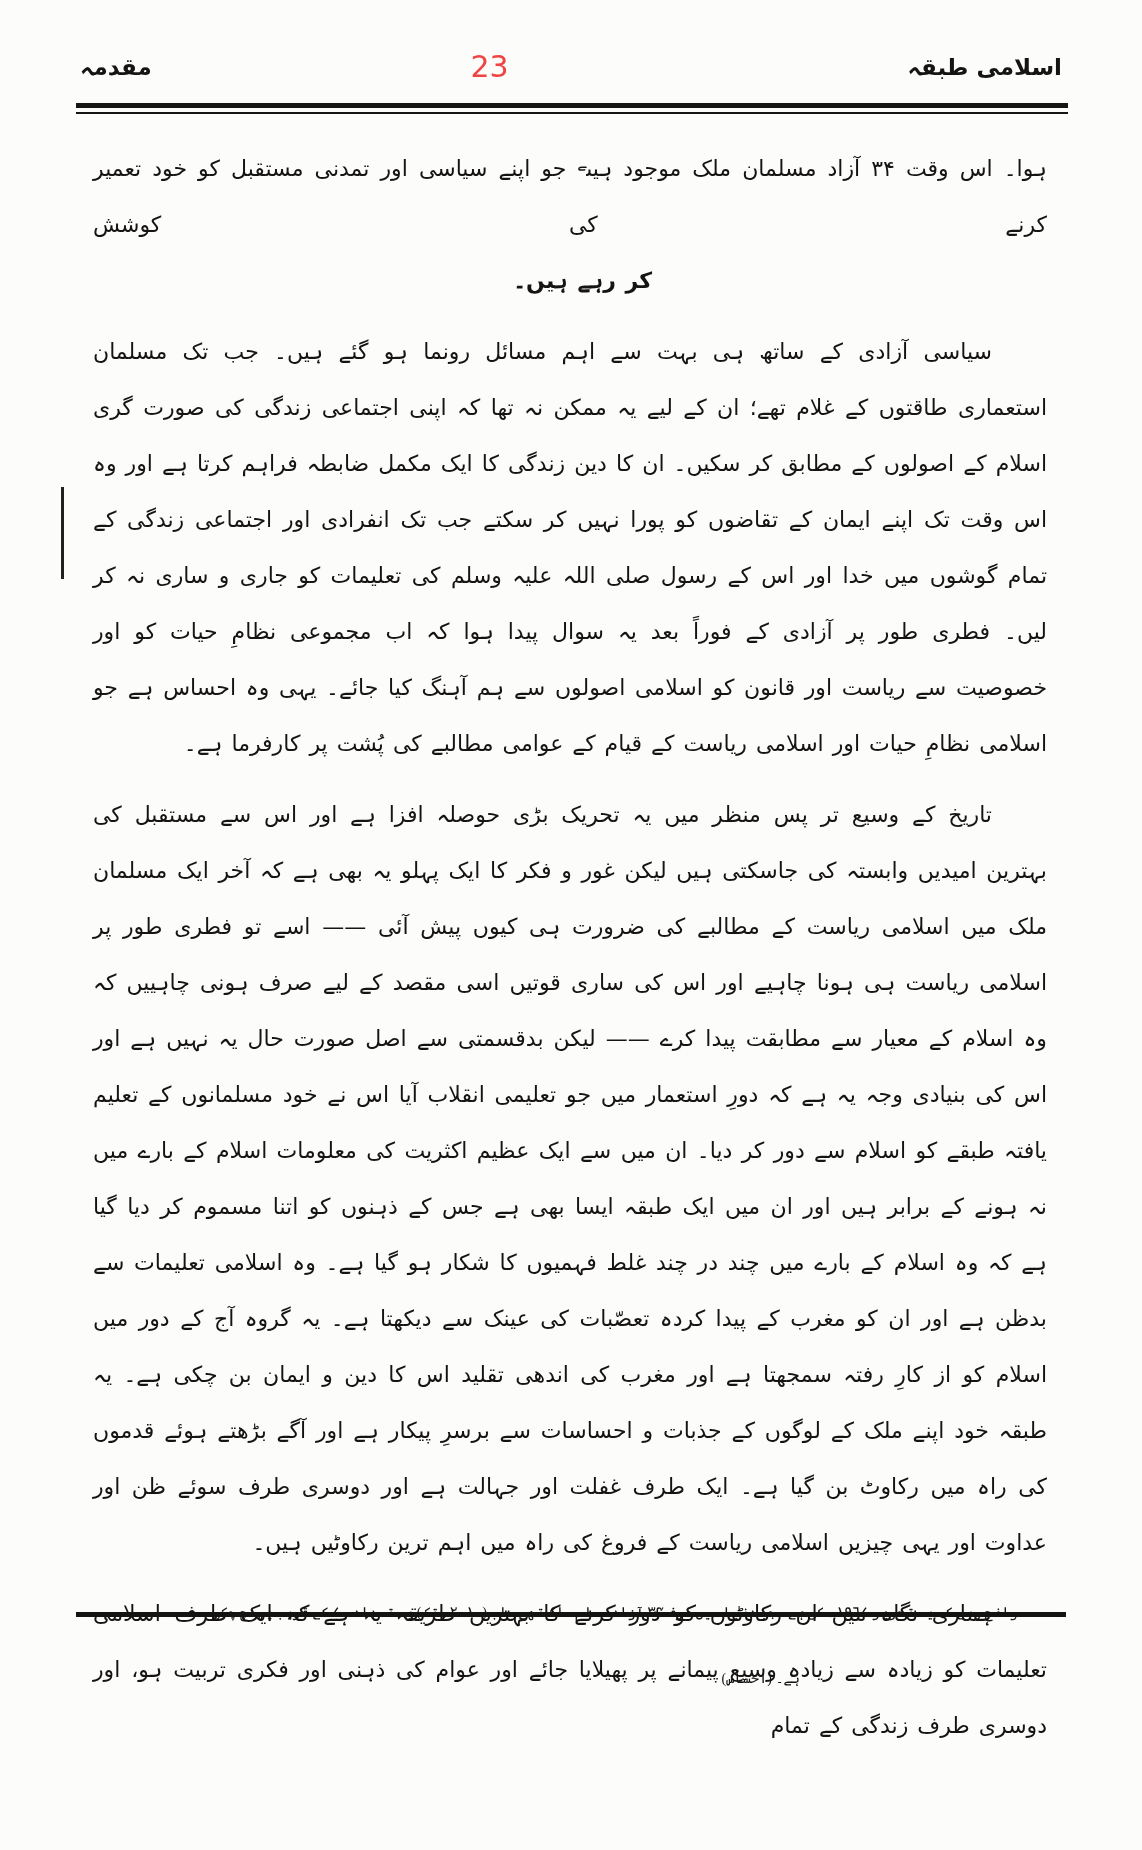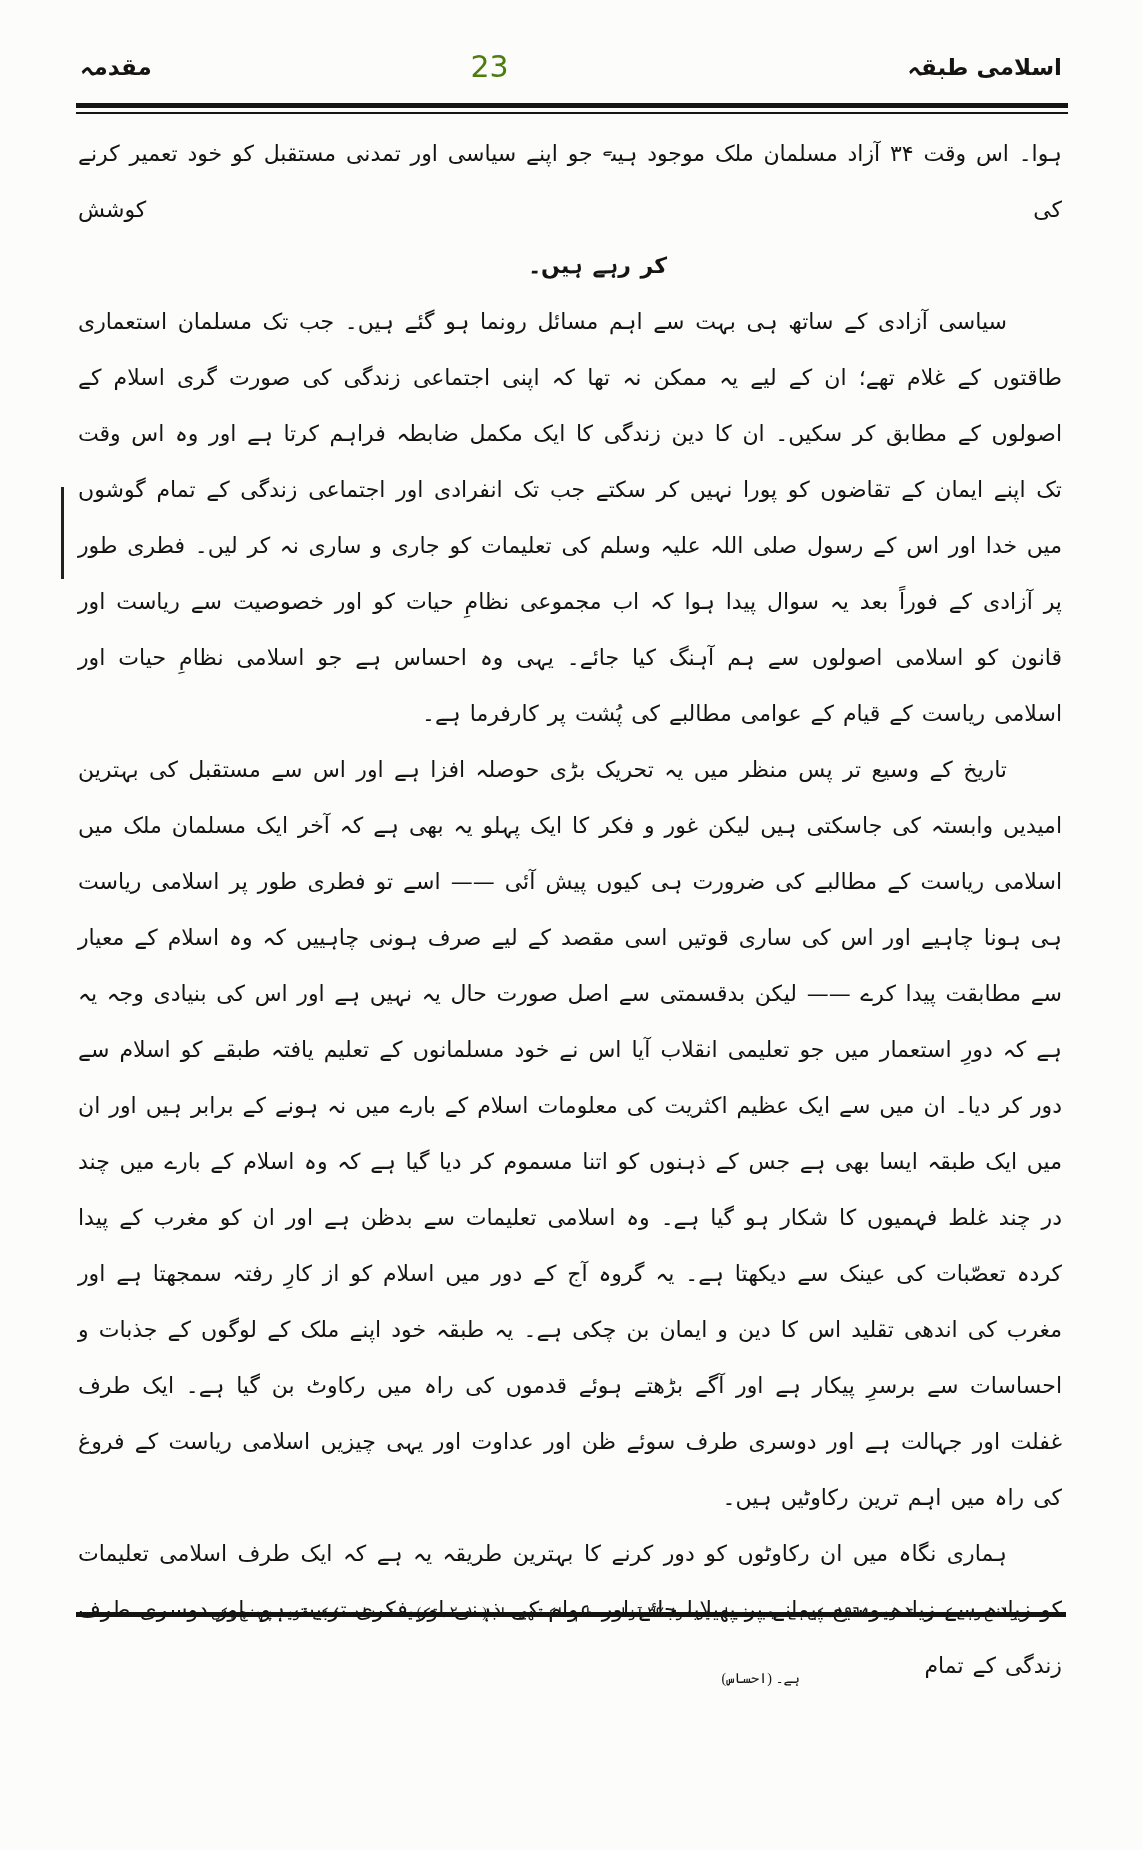--- a/index.html
+++ b/index.html
@@ -17,39 +17,39 @@
   .header{
     position:absolute;top:52px;left:80px;right:80px;
     display:flex;align-items:flex-end;justify-content:space-between;
     direction:ltr;
   }
   .header .side-title{
     font-size:23px;font-weight:bold;direction:rtl;
     letter-spacing:0;line-height:1.2;
   }
   .header .pagenum{
-    font-size:30px;color:#4d7c0f;line-height:1;
+    font-size:30px;color:#ef4444;line-height:1;
     transform:translateX(-40px);
   }
   .double-rule{
     position:absolute;left:76px;right:74px;top:103px;
     height:4px;
     border-top:5px solid #151515;
     border-bottom:2px solid #151515;
   }
   
   .body-text{
     position:absolute;top:126px;right:80px;left:78px;
     direction:rtl;
     text-align:justify;
     font-size:22px;
     line-height:56px;
     word-spacing:2px;
   }
-  .para{margin:0;}
+  .para{margin:15px;}
   .para.indented{text-indent:55px;}
   .p1-line1{
     text-align:justify;
     
     text-align-last:justify;
     white-space:normal;
   }
   .p1-line2{
     padding-right:395px; 
     font-weight:bold;

